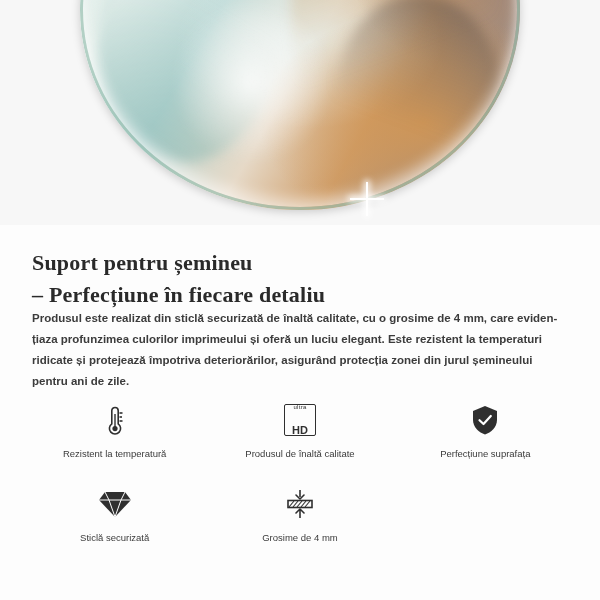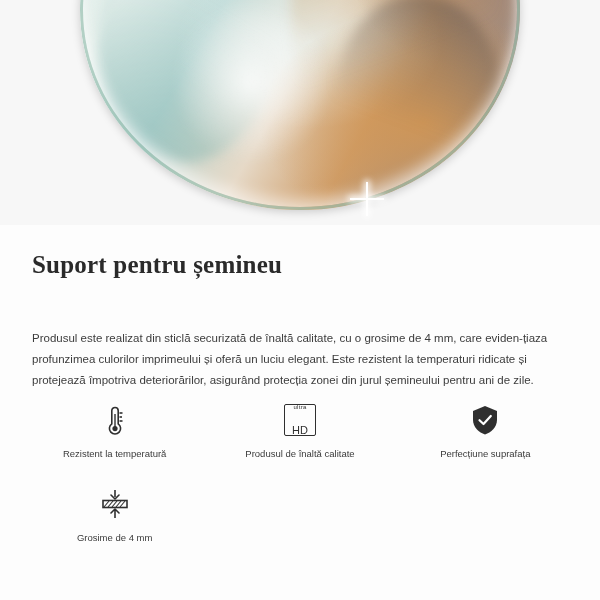--- a/index.html
+++ b/index.html
@@ -96,35 +96,36 @@
   .hero-glint:before { left: 16px; top: 0; width: 2px; height: 34px; }
   .hero-glint:after  { left: 0; top: 16px; width: 34px; height: 2px; }
 
   
   .headline {
     position: absolute;
     left: 32px;
     top: 232px;
     width: 540px;
     font-family: "Liberation Serif", serif;
-    font-size: 25px;
+    font-size: 22px;
     line-height: 32px;
     color: #2a2a2a;
     letter-spacing: 0.2px;
   }
   .headline .line2 { display: block; }
 
   .body-copy {
     position: absolute;
     left: 32px;
-    top: 316px;
+    top: 296px;
     width: 530px;
     font-size: 11.5px;
     line-height: 21px;
     color: #3c3c3c;
+    font-weight: bold;
   }
 
   
   .features {
     position: absolute;
     left: 22px;
     top: 398px;
     width: 556px;
     display: grid;
     grid-template-columns: repeat(3, 1fr);
@@ -157,40 +158,41 @@
     height: 30px;
     border: 1.6px solid #2f2f2f;
     border-radius: 2px;
     display: flex;
     flex-direction: column;
     align-items: center;
     justify-content: center;
     line-height: 1;
   }
   .hd-badge .t1 { font-size: 6px; letter-spacing: .3px; }
-  .hd-badge .t2 { font-size: 11px; font-weight: normal; margin-top: 15px; }
+  .hd-badge .t2 { font-size: 11px; font-weight: bold; margin-top: 15px; }
 </style>
 </head>
 <body>
 
 <div class="page">
 
   <div class="hero">
     <div class="hero-disc">
       <div class="vein v1"></div>
       <div class="vein v2"></div>
       <div class="vein v3"></div>
       <div class="vein v4"></div>
       <div class="edge"></div>
     </div>
     <div class="hero-glint"></div>
   </div>
 
   <h1 class="headline">
     <span>Suport pentru șemineu</span>
+    <span class="line2">– Perfecțiune în fiecare detaliu</span>
   </h1>
 
   <p class="body-copy">Produsul este realizat din sticlă securizată de înaltă calitate, cu o grosime de 4 mm, care eviden-țiaza profunzimea culorilor imprimeului și oferă un luciu elegant. Este rezistent la temperaturi ridicate și protejează împotriva deteriorărilor, asigurând protecția zonei din jurul șemineului pentru ani de zile.</p>
 
   <div class="features">
 
     <div class="feature">
       <span class="ico">
         <svg width="30" height="34" viewBox="0 0 30 34" fill="none" stroke="#2f2f2f" stroke-width="1.6">
           <path d="M15 4.5a3.2 3.2 0 0 0-3.2 3.2v13.1a5.6 5.6 0 1 0 6.4 0V7.7A3.2 3.2 0 0 0 15 4.5z"></path>
@@ -217,20 +219,30 @@
     <div class="feature">
       <span class="ico">
         <svg width="32" height="34" viewBox="0 0 32 34">
           <path d="M16 3 L28 8 V17 C28 24 22 29.5 16 31.5 C10 29.5 4 24 4 17 V8 Z" fill="#2f2f2f"></path>
           <path d="M10.5 17.2 L14.5 21 L21.8 13" fill="none" stroke="#ffffff" stroke-width="2.2" stroke-linecap="round" stroke-linejoin="round"></path>
         </svg>
       </span>
       <span class="cap">Perfecțiune suprafața</span>
     </div>
 
+    <div class="feature">
+      <span class="ico">
+        <svg width="34" height="30" viewBox="0 0 34 30">
+          <path d="M7 3 H27 L33 11 L17 28 L1 11 Z" fill="#2f2f2f"></path>
+          <path d="M7 3 L11 11 L17 28 L23 11 L27 3" fill="none" stroke="#ffffff" stroke-width="1"></path>
+          <path d="M1 11 H33" fill="none" stroke="#ffffff" stroke-width="1"></path>
+        </svg>
+      </span>
+      <span class="cap">Sticlă securizată</span>
+    </div>
 
 
     <div class="feature">
       <span class="ico">
         <svg width="34" height="32" viewBox="0 0 34 32" stroke="#2f2f2f" stroke-width="1.6" fill="none">
           <line x1="17" y1="2" x2="17" y2="9"></line>
           <path d="M13 7 L17 11 L21 7" stroke-linecap="round" stroke-linejoin="round"></path>
           <rect x="5" y="12.5" width="24" height="7" fill="none"></rect>
           <line x1="6" y1="19" x2="11" y2="13" stroke-width="1.1"></line>
           <line x1="10" y1="19" x2="15" y2="13" stroke-width="1.1"></line>

